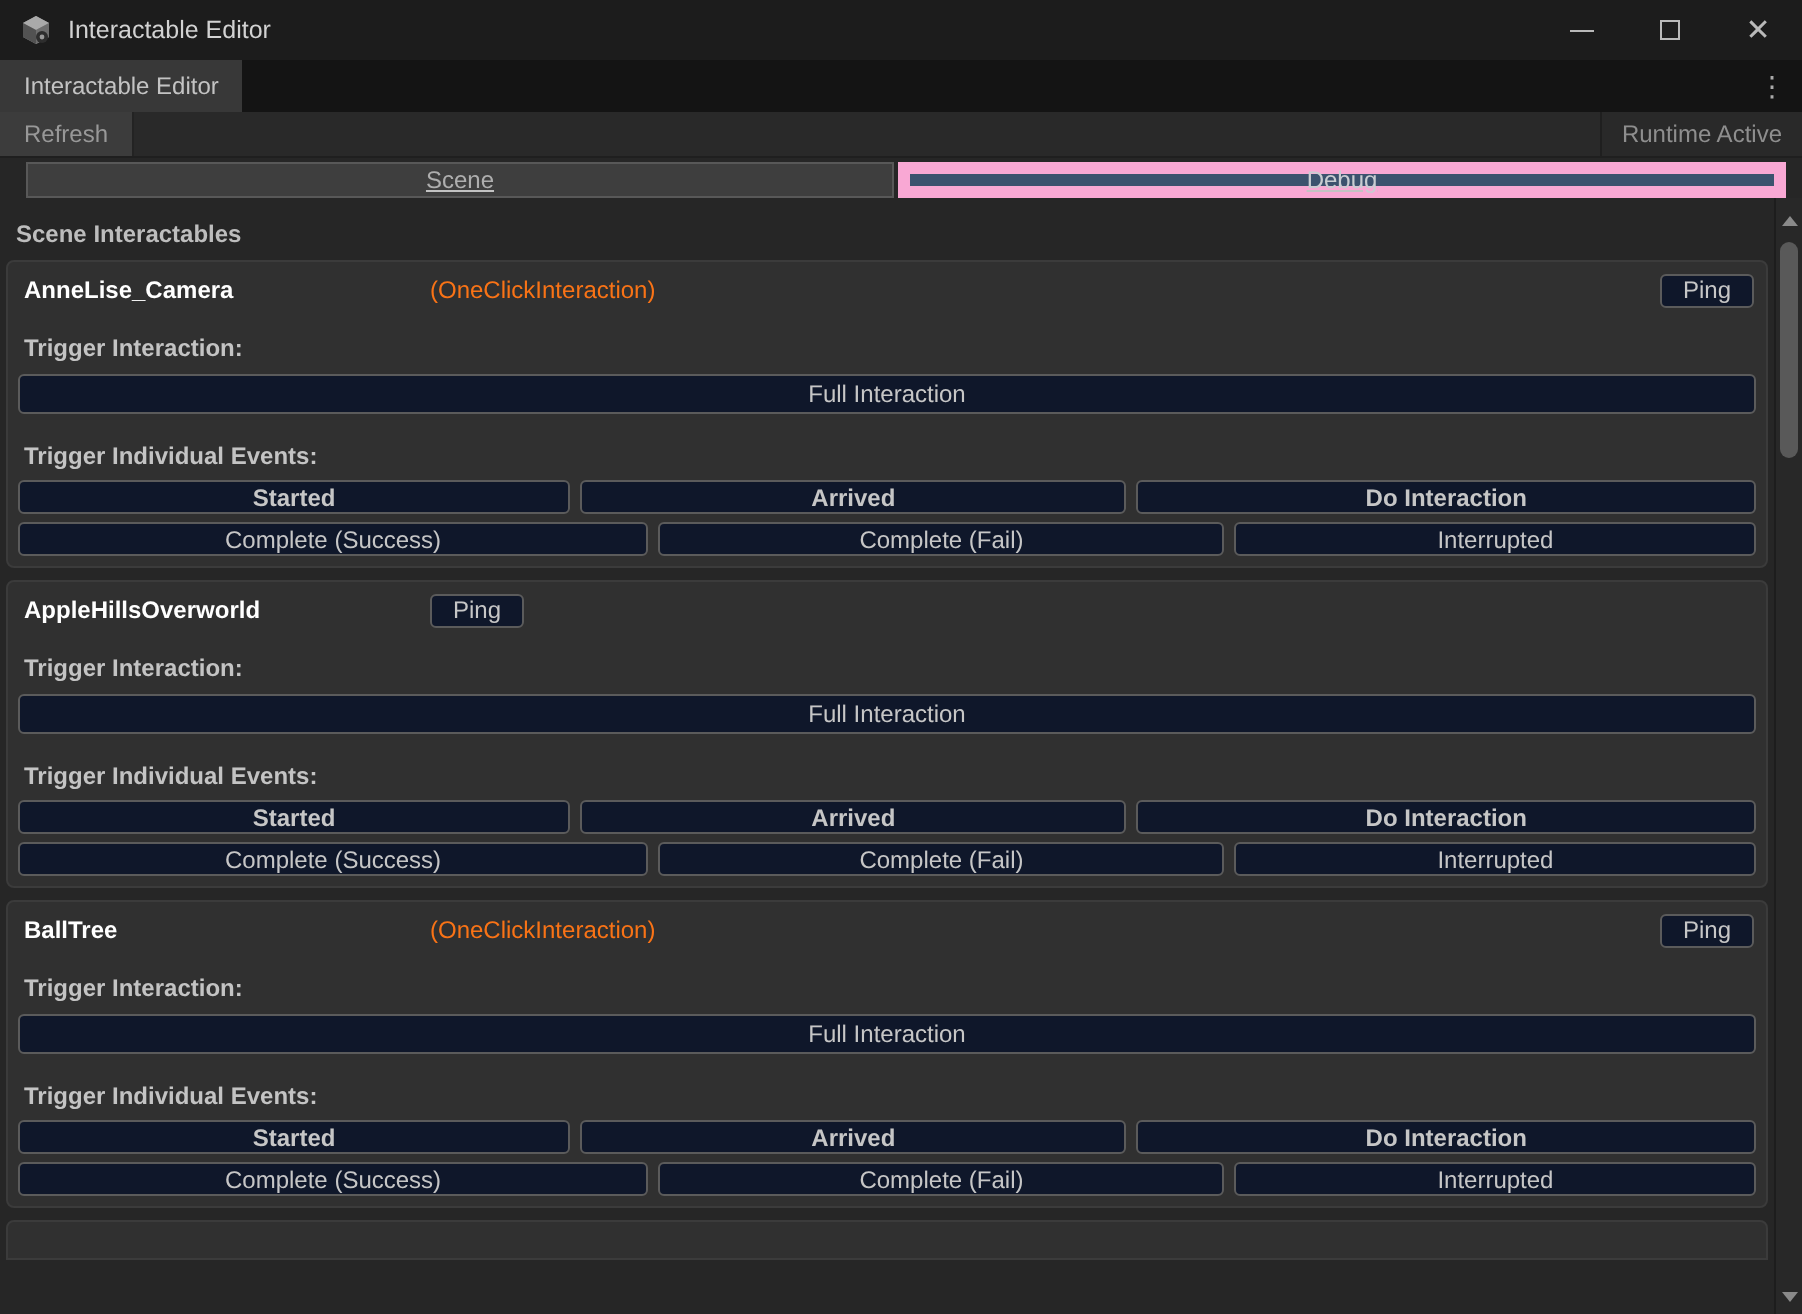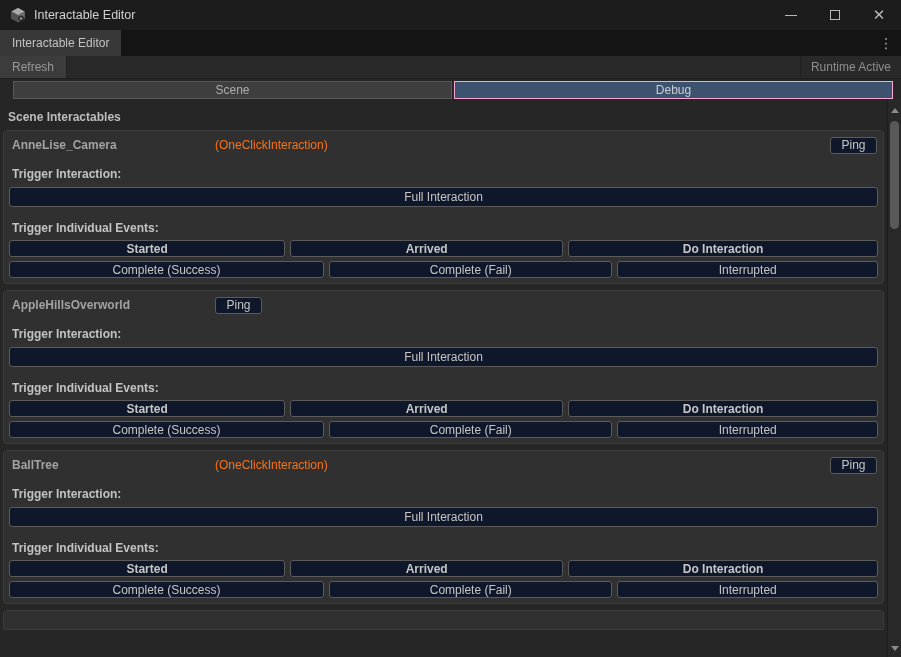--- a/index.html
+++ b/index.html
@@ -28,24 +28,24 @@
   .dock-tab { background:#383838; color:#c3c3c3; padding:0 12px; display:flex; align-items:center; font-size:12px; min-width:96px; }
   .kebab { position:absolute; right:8px; top:0; height:100%; display:flex; align-items:center; color:#ababab; font-size:14px; letter-spacing:0; cursor:default; }
 
   
   .toolbar { height:23px; background:#292929; border-bottom:1px solid #1f1f1f; display:flex; align-items:stretch; flex:0 0 auto; }
   .refresh-btn { background:#3c3c3c; color:#989898; padding:0 12px; display:flex; align-items:center; border-right:1px solid #232323; }
   .toolbar-spacer { flex:1; }
   .runtime-label { color:#8e8e8e; display:flex; align-items:center; padding:0 10px; border-left:1px solid #1f1f1f; }
 
   
-  .segrow { display:flex; padding:2px 8px 0 13px; gap:2px; flex:0 0 auto; height:20px; }
+  .segrow { display:flex; padding:2px 8px 0 13px; gap:2px; flex:0 0 auto; height:20px;text-decoration:underline; }
   .seg { flex:1; height:18px; display:flex; align-items:center; justify-content:center; font-size:12px; cursor:default; }
   .seg-scene { background:#3e3e3e; border:1px solid #585858; color:#aeaeae; }
-  .seg-debug { background:#3c526e; border:1px solid #f9a8d4; color:#c9cdd2; }
+  .seg-debug { background:#3c526e; border:6px solid #f9a8d4; color:#c9cdd2; }
 
   
   .scrollwrap { flex:1; display:flex; position:relative; overflow:hidden; }
   .content { width:887px; overflow:hidden; position:relative; }
 
   .panel-header { font-weight:bold; color:#bdbdbd; margin:11px 0 0 8px; height:14px; line-height:14px; }
 
   .infobox {
     margin:6px 3px 0 5px; height:33px; background:#333333;
     border:1px solid #454545; border-radius:9px;
@@ -53,21 +53,21 @@
   }
   .info-icon { width:23px; height:23px; flex:0 0 auto; }
   .info-text { color:#9a9a9a; font-size:12px; }
 
   .section {
     margin:6px 3px 0 3px; background:#303030;
     border:1px solid #3b3b3b; border-radius:4px;
     padding:6px 5px 5px 5px;
   }
   .sec-head { display:flex; align-items:center; height:16px; }
-  .sec-name { font-weight:bold; color:#a3a3a3; width:206px; padding-left:3px; flex:0 0 auto; }
+  .sec-name { font-weight:bold; color:#ffffff; width:206px; padding-left:3px; flex:0 0 auto; }
   .sec-type { color:#f97316; flex:1; }
   .btn {
     background:#0f172a; border:1px solid #5b5b5b; border-radius:3px;
     color:#c6c6c6; font-size:12px; font-family:"Liberation Sans", sans-serif;
     display:flex; align-items:center; justify-content:center; cursor:default;
   }
   .ping-btn { width:47px; height:17px; flex:0 0 auto; margin-right:1px; }
   .sec-label { font-weight:bold; color:#c3c3c3; height:14px; line-height:14px; padding-left:3px; }
   .lbl-trigger { margin-top:14px; }
   .full-btn { margin-top:6px; height:20px; width:100%; }

